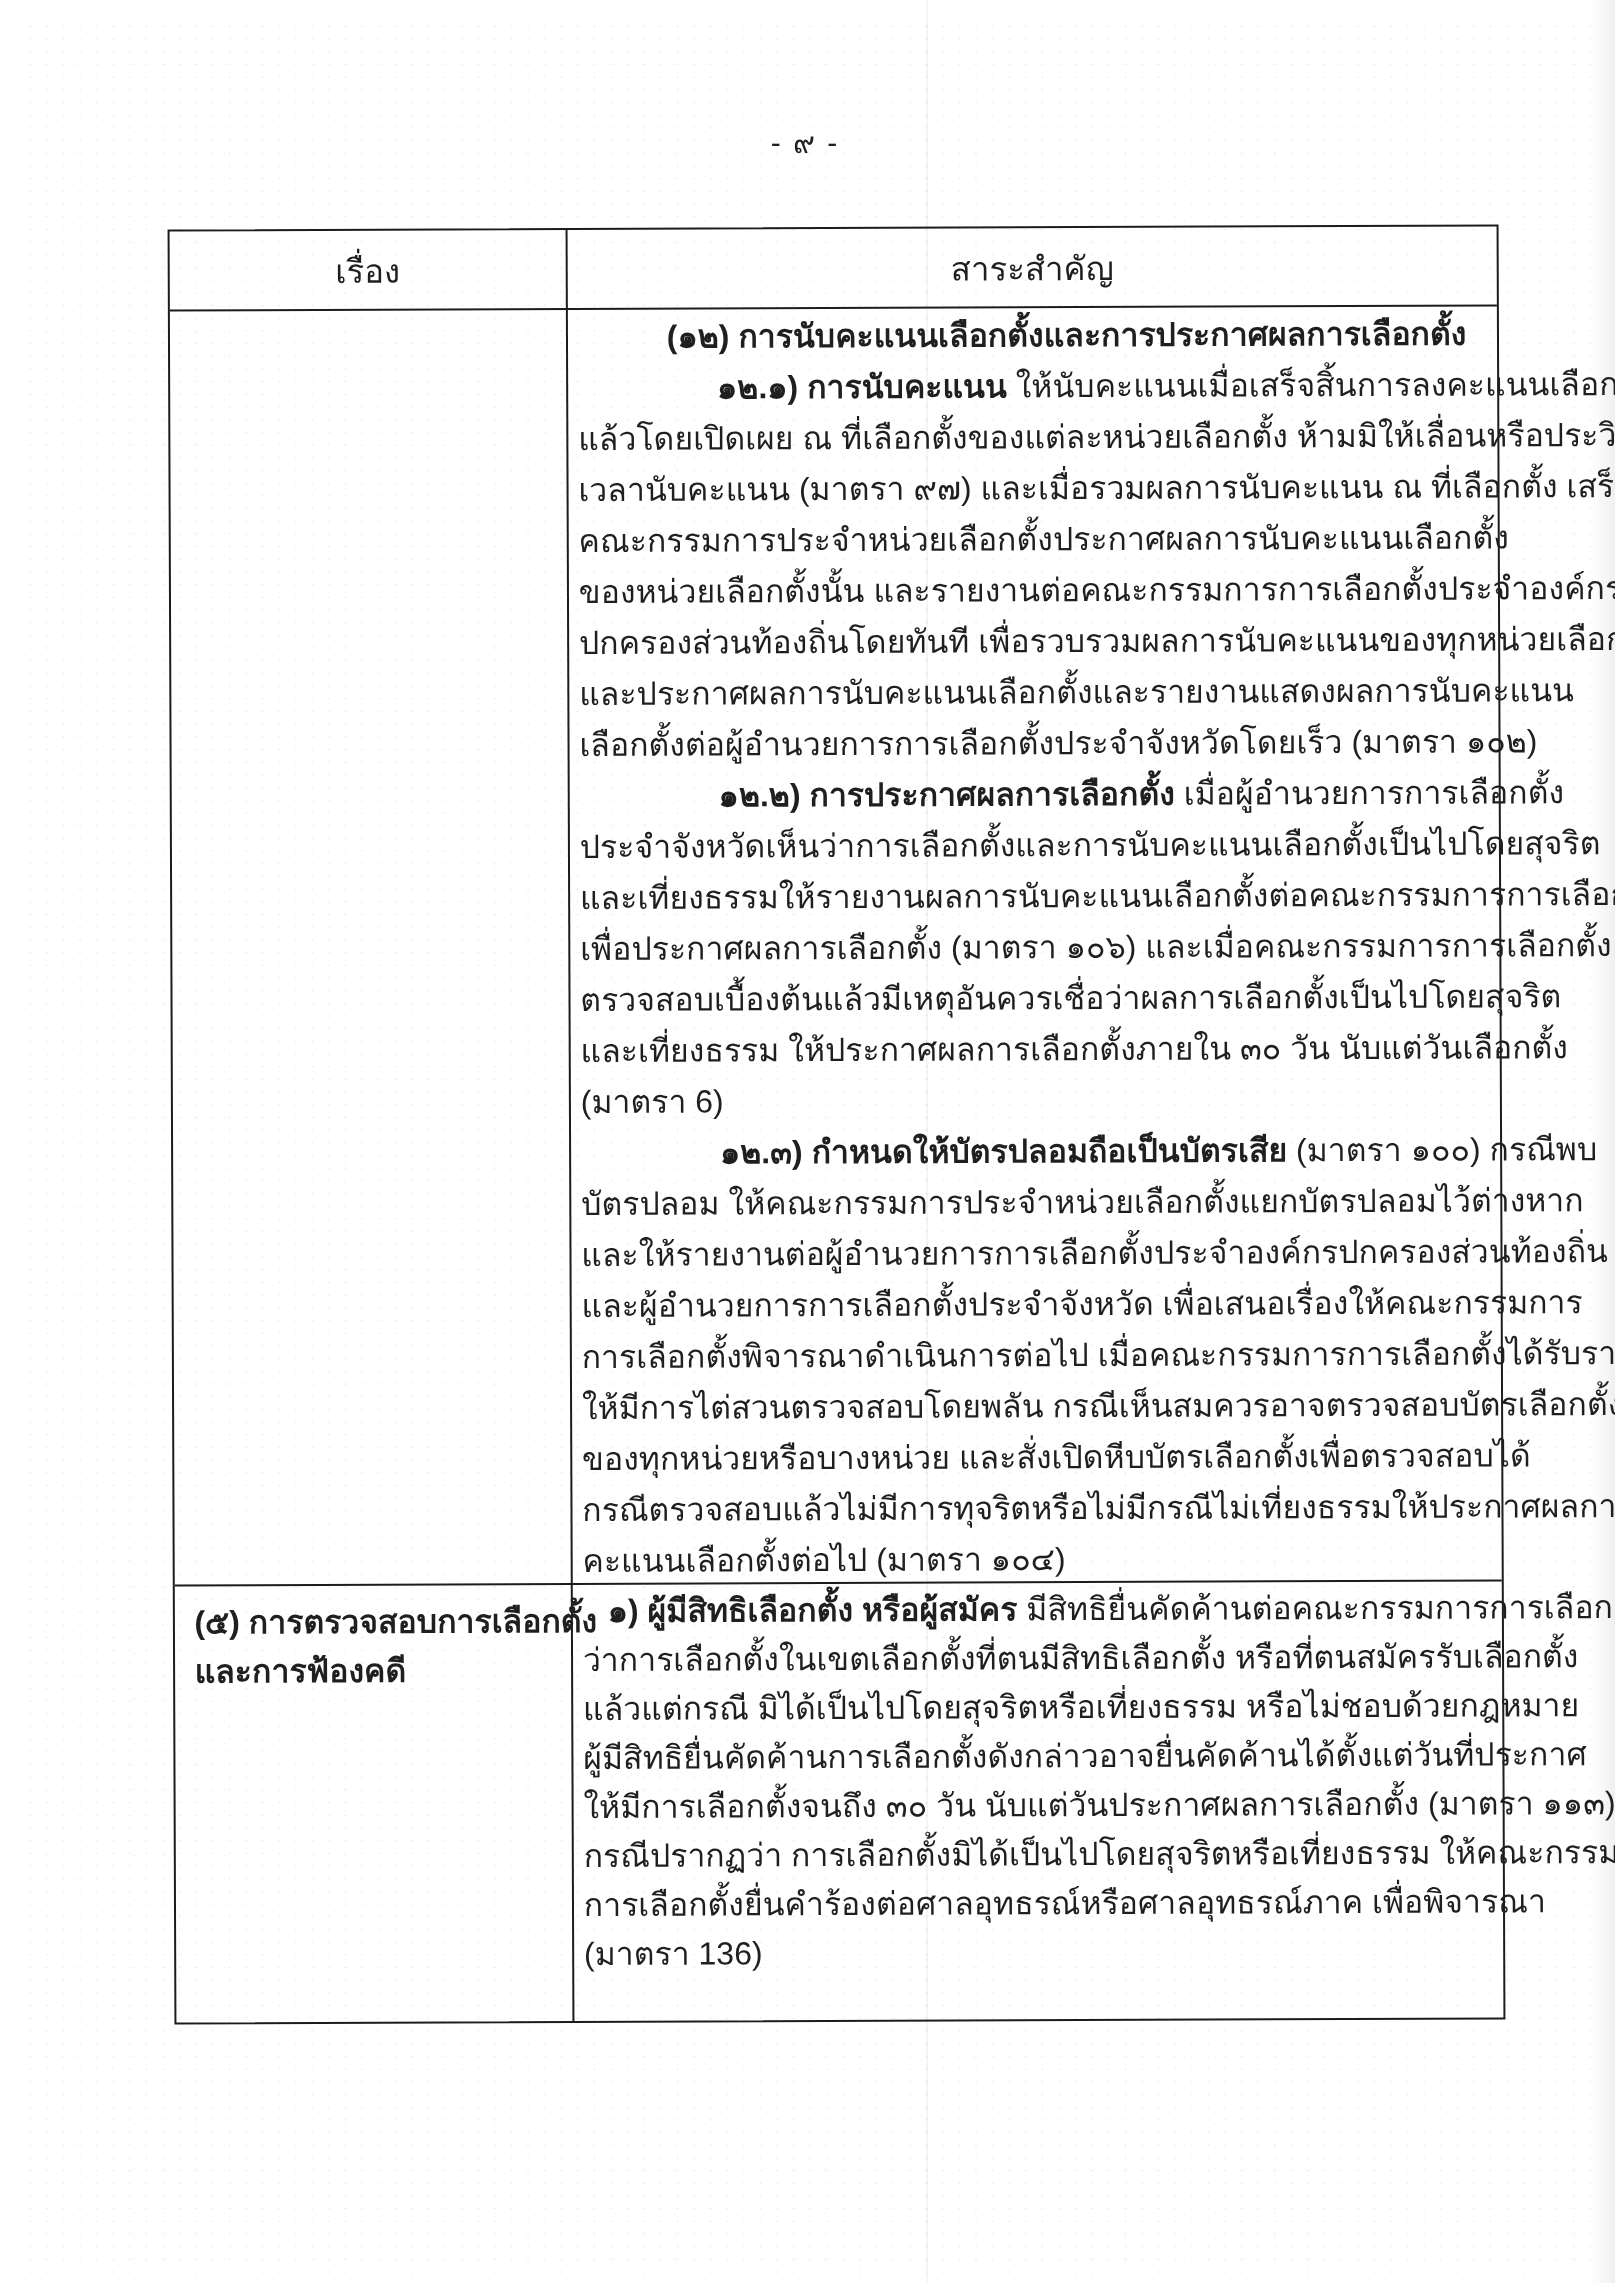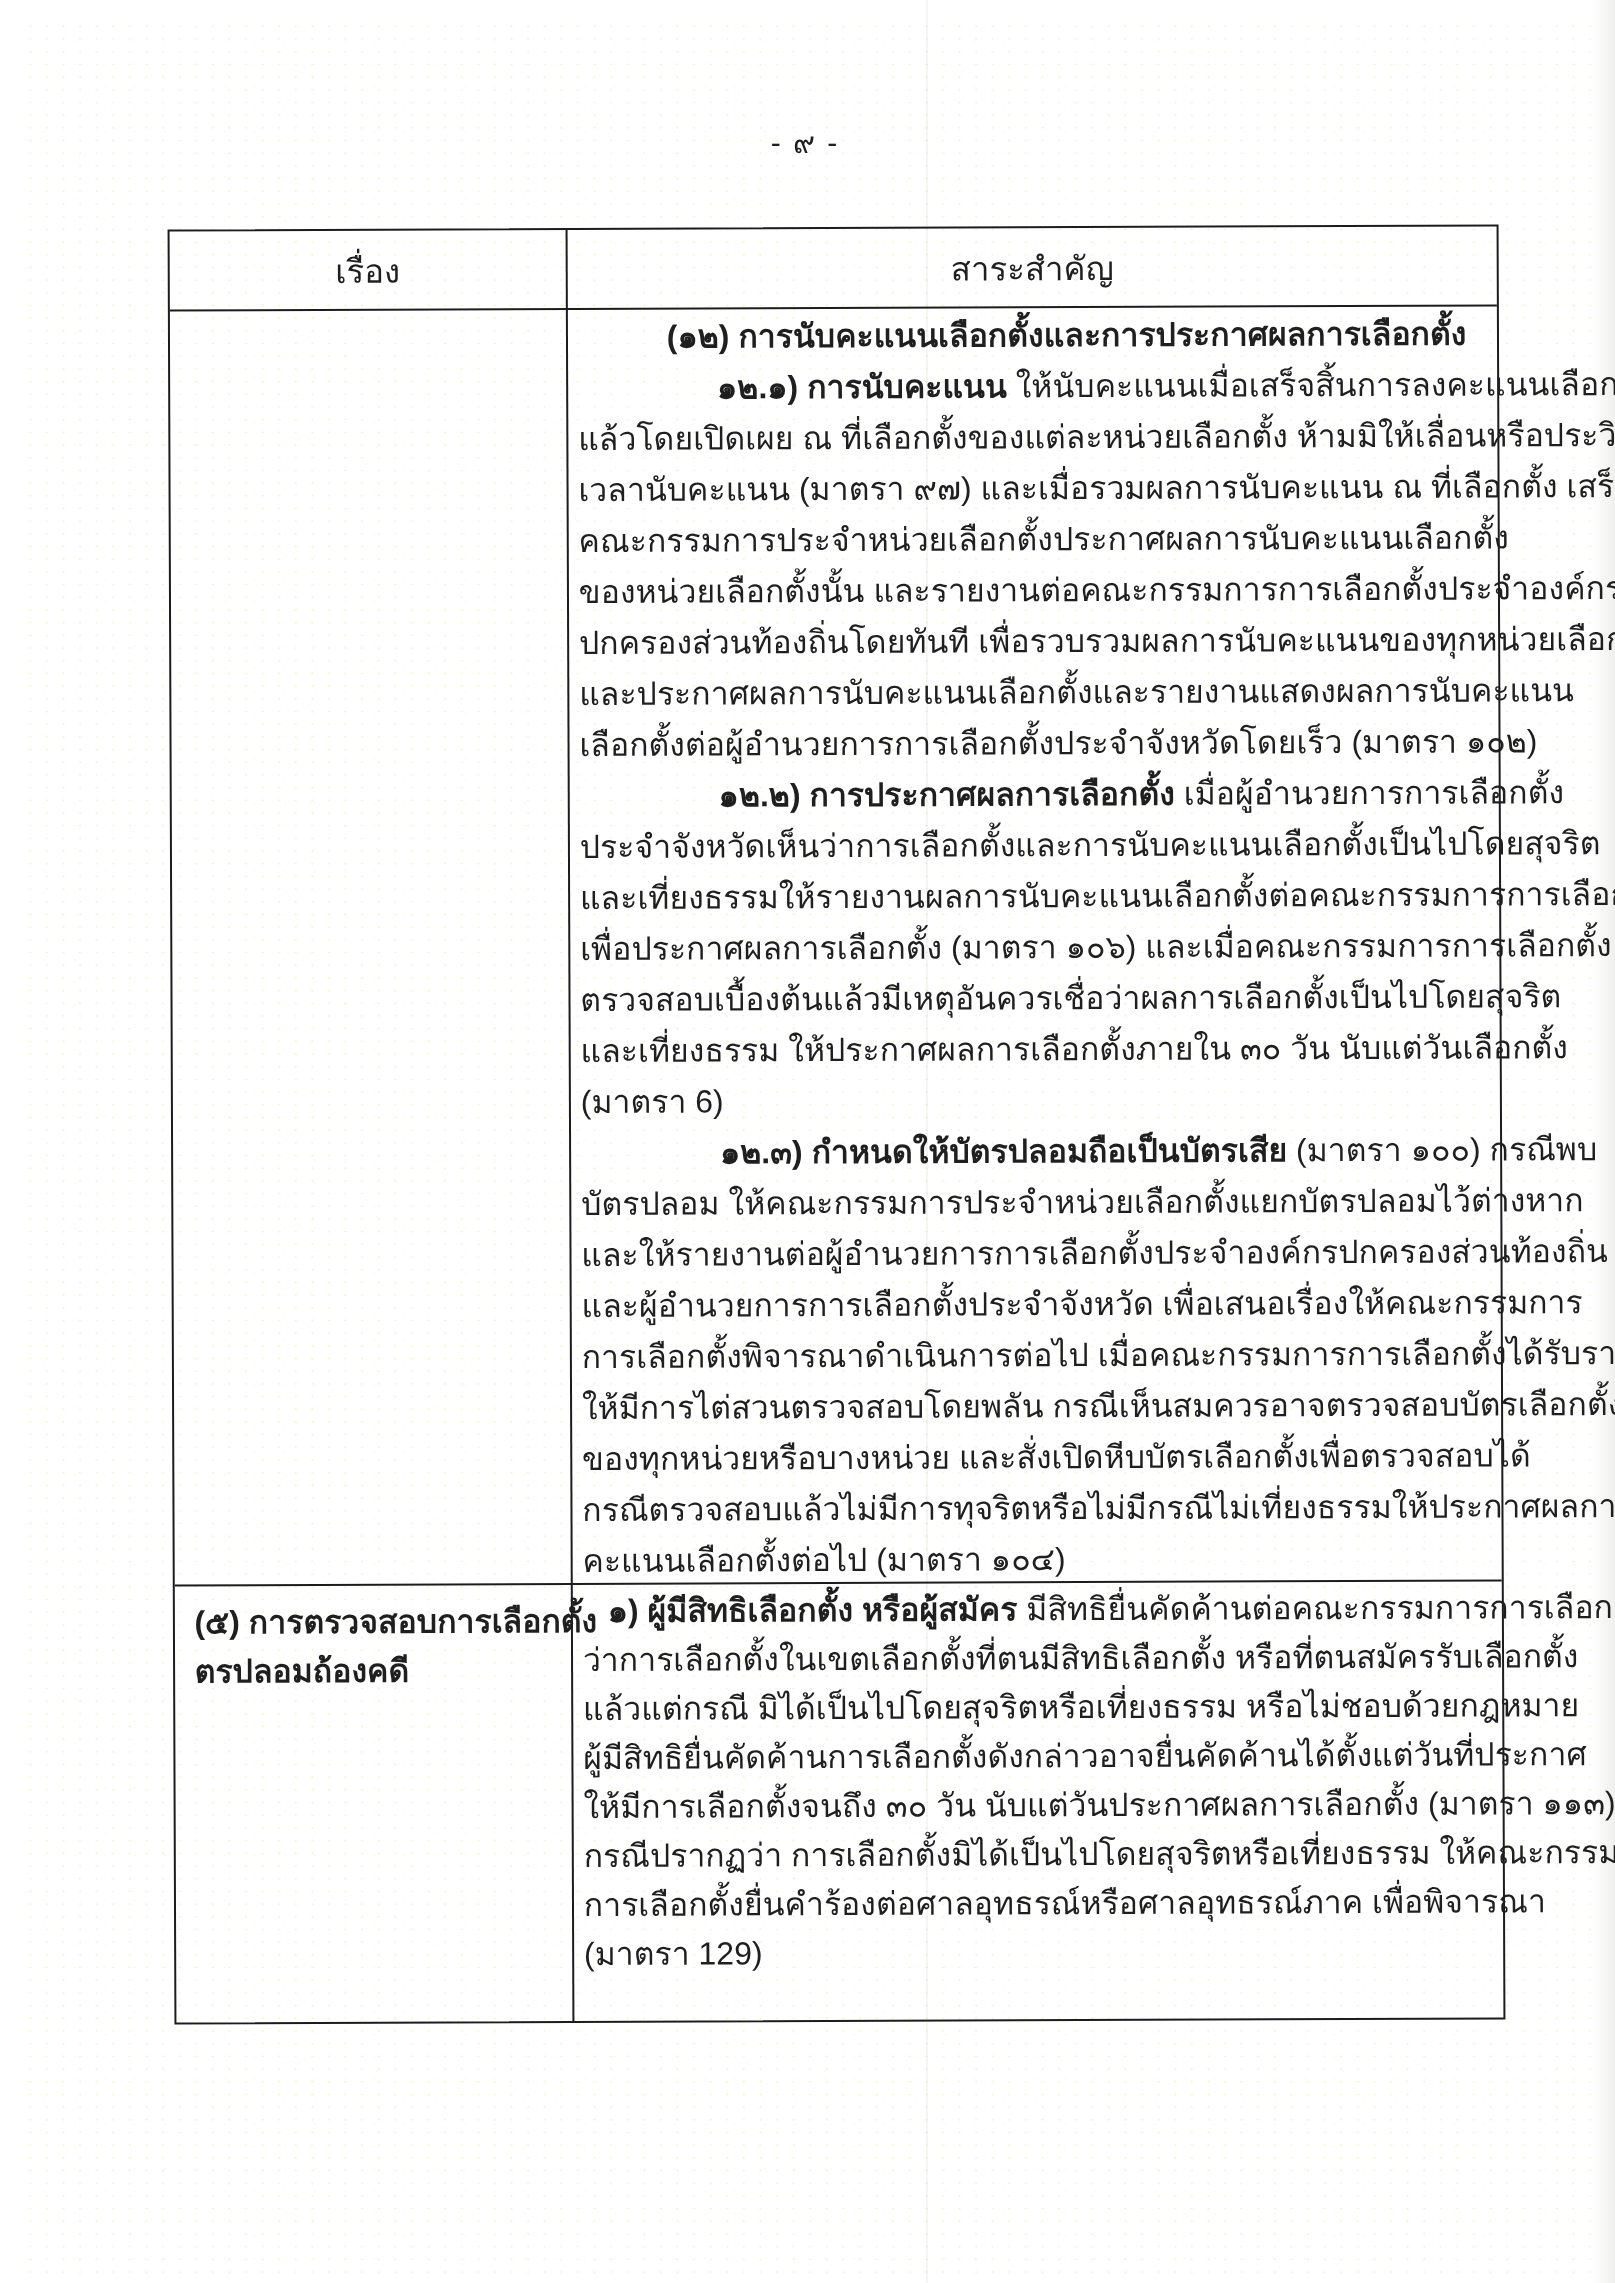--- a/index.html
+++ b/index.html
@@ -103,28 +103,28 @@
           <div class="line"><span class="reg">ให้มีการไต่สวนตรวจสอบโดยพลัน กรณีเห็นสมควรอาจตรวจสอบบัตรเลือกตั้ง</span></div>
           <div class="line"><span class="reg">ของทุกหน่วยหรือบางหน่วย และสั่งเปิดหีบบัตรเลือกตั้งเพื่อตรวจสอบได้</span></div>
           <div class="line"><span class="reg">กรณีตรวจสอบแล้วไม่มีการทุจริตหรือไม่มีกรณีไม่เที่ยงธรรมให้ประกาศผลการนับ</span></div>
           <div class="line"><span class="reg">คะแนนเลือกตั้งต่อไป (มาตรา ๑๐๔)</span></div>
         </div>
     </div>
 
     <div class="body-row row-inspection">
       <div class="topic-col content" id="row1-topic">
           <div class="line"><span class="bold">(๕) การตรวจสอบการเลือกตั้ง</span></div>
-          <div class="line"><span class="bold">ตรปลอมถ้องคดี</span></div>
+          <div class="line"><span class="bold">และการฟ้องคดี</span></div>
         </div>
       <div class="essence-col content" id="row1-content">
           <div class="line" style="padding-left: 25px;"><span class="bold">๑) ผู้มีสิทธิเลือกตั้ง หรือผู้สมัคร </span><span class="reg">มีสิทธิยื่นคัดค้านต่อคณะกรรมการการเลือกตั้ง</span></div>
           <div class="line"><span class="reg">ว่าการเลือกตั้งในเขตเลือกตั้งที่ตนมีสิทธิเลือกตั้ง หรือที่ตนสมัครรับเลือกตั้ง</span></div>
           <div class="line"><span class="reg">แล้วแต่กรณี มิได้เป็นไปโดยสุจริตหรือเที่ยงธรรม หรือไม่ชอบด้วยกฎหมาย</span></div>
           <div class="line"><span class="reg">ผู้มีสิทธิยื่นคัดค้านการเลือกตั้งดังกล่าวอาจยื่นคัดค้านได้ตั้งแต่วันที่ประกาศ</span></div>
           <div class="line"><span class="reg">ให้มีการเลือกตั้งจนถึง ๓๐ วัน นับแต่วันประกาศผลการเลือกตั้ง (มาตรา ๑๑๓)</span></div>
           <div class="line"><span class="reg">กรณีปรากฏว่า การเลือกตั้งมิได้เป็นไปโดยสุจริตหรือเที่ยงธรรม ให้คณะกรรมการ</span></div>
           <div class="line"><span class="reg">การเลือกตั้งยื่นคำร้องต่อศาลอุทธรณ์หรือศาลอุทธรณ์ภาค เพื่อพิจารณา</span></div>
-          <div class="line"><span class="reg">(มาตรา 129)</span></div>
+          <div class="line"><span class="reg">(มาตรา 136)</span></div>
         </div>
     </div>
   </div>
 </div>
 
 
 </body></html>

